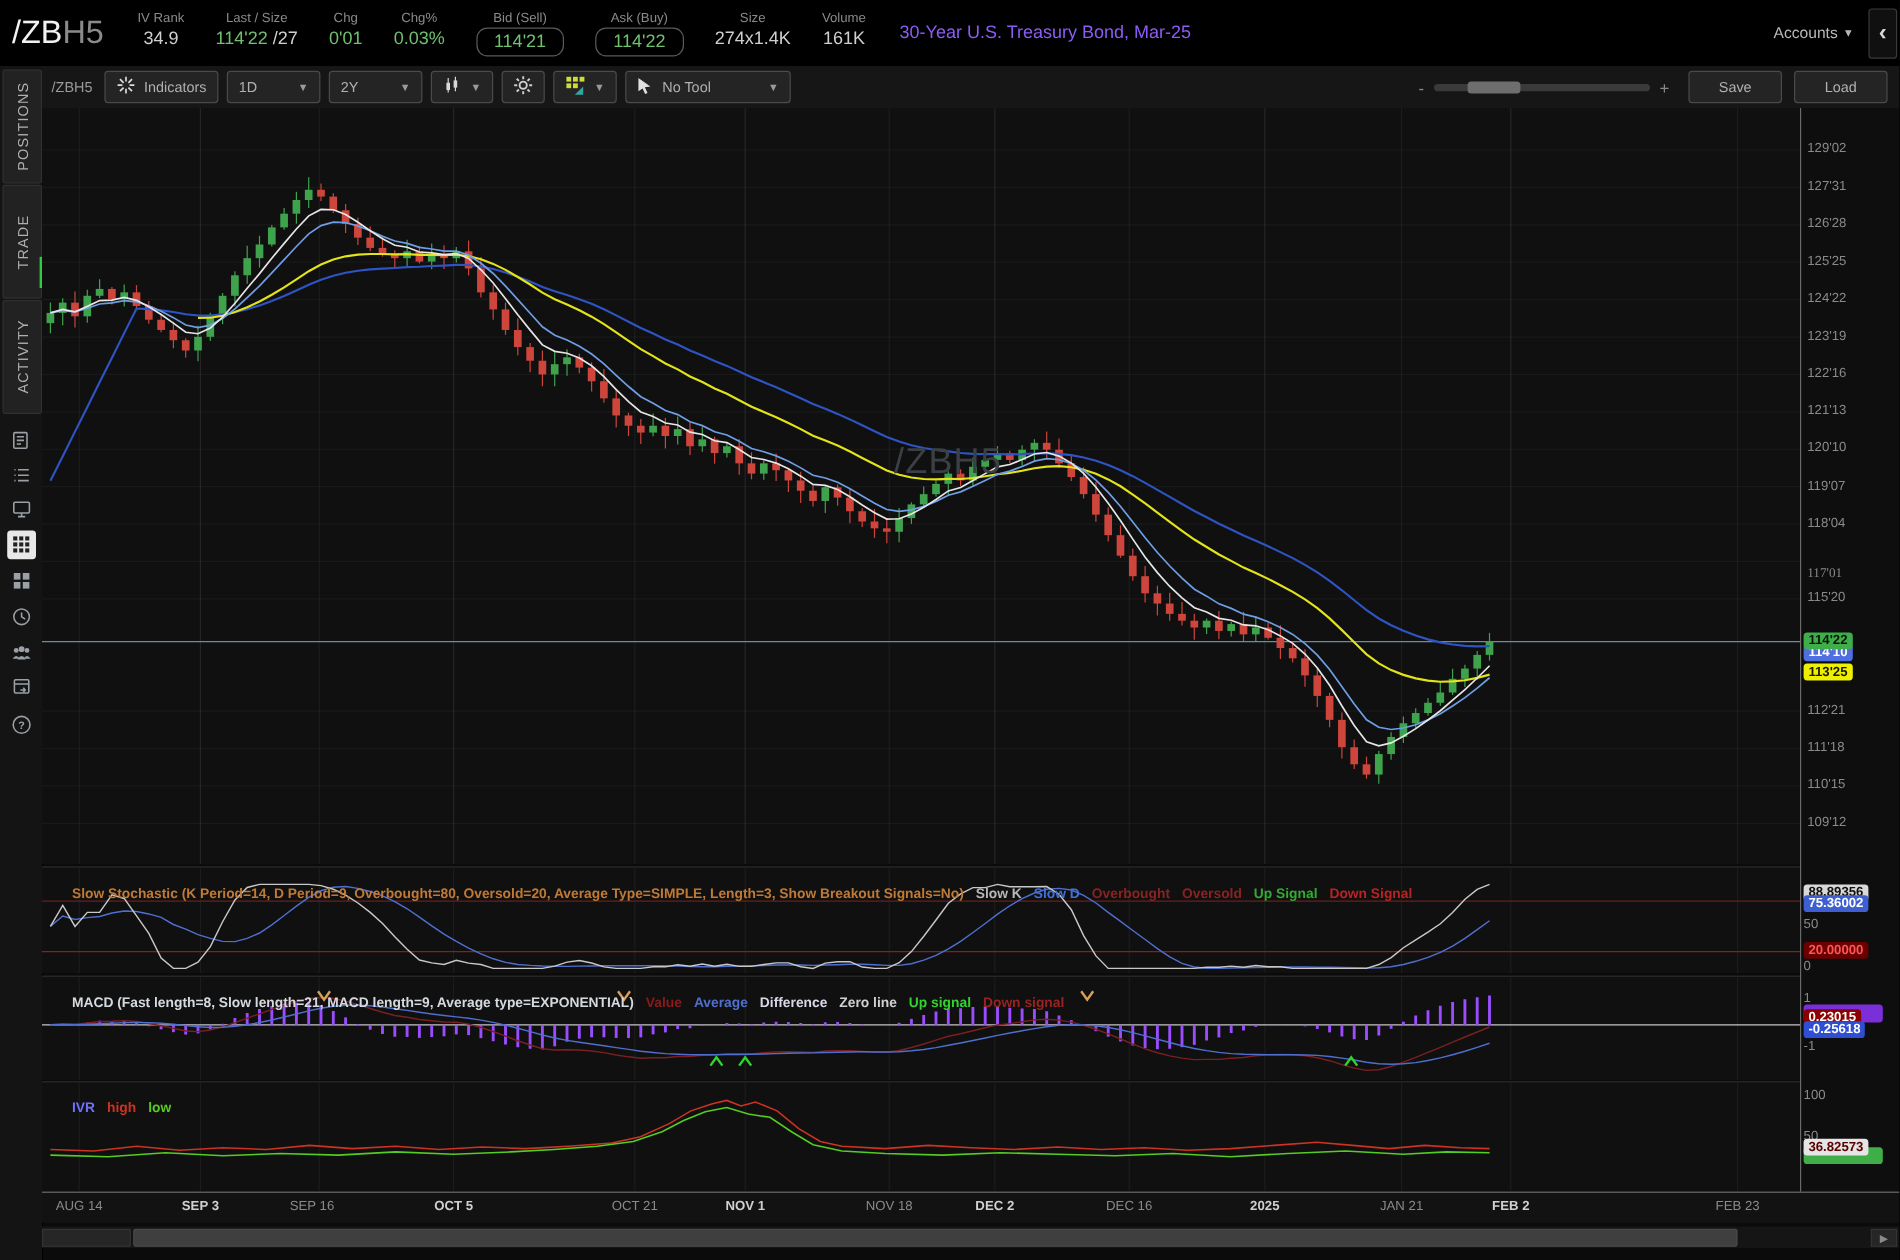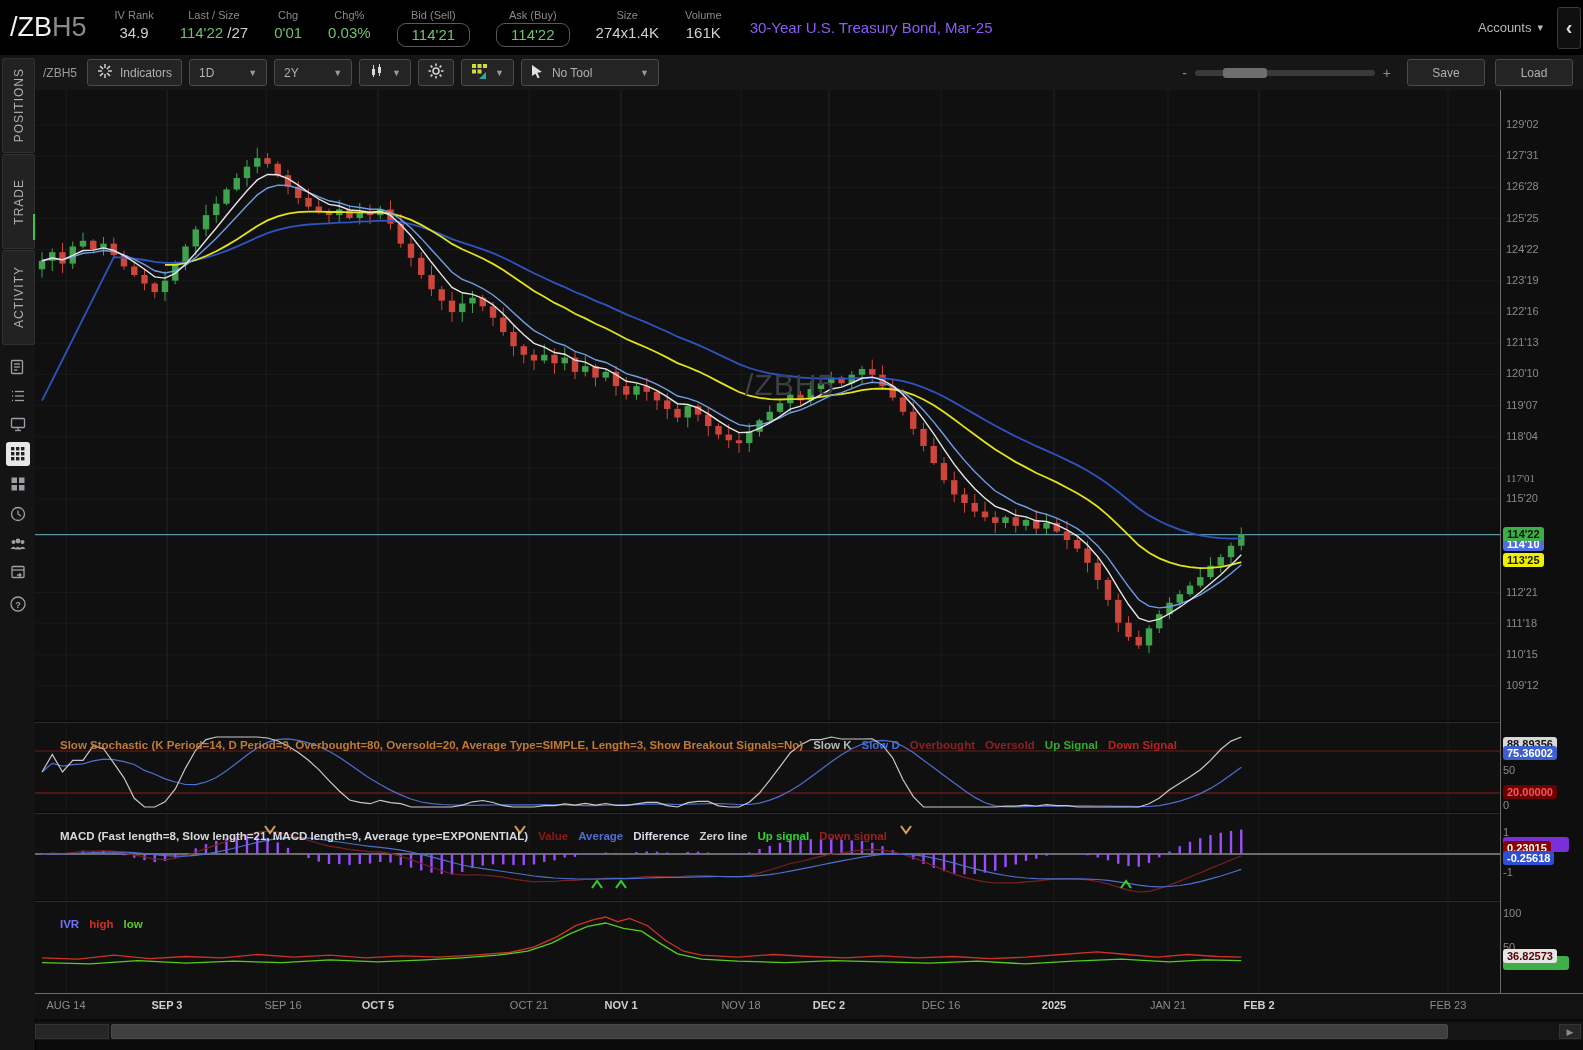--- a/index.html
+++ b/index.html
@@ -799,21 +799,21 @@
       <div class="axlab" style="top: 557.922px;">110'15</div>
       <div class="axlab" style="top: 589.094px;">109'12</div>
       <div class="axbadge" style="top: 462.516px; background: rgb(239, 239, 0); color: rgb(26, 26, 0);">113'25</div>
       <div class="axbadge" style="top: 447.375px; background: rgb(79, 111, 224); color: rgb(255, 255, 255);">114'10</div>
       <div class="axbadge" style="top: 436.688px; background: rgb(63, 174, 73); color: rgb(7, 24, 10);">114'22</div>
     </div>
   <div class="vline"></div>
   <div id="axis-dates">
       <div class="dlab" style="left: 31px;">AUG 14</div>
       <div class="dlab bold" style="left: 132px;">SEP 3</div>
-      <div class="dlab" style="left: 248px; text-align: center;">SEP 16</div>
+      <div class="dlab" style="left: 225px; text-align: center;">SEP 16</div>
       <div class="dlab bold" style="left: 343px;">OCT 5</div>
       <div class="dlab" style="left: 494px;">OCT 21</div>
       <div class="dlab bold" style="left: 586px;">NOV 1</div>
       <div class="dlab" style="left: 706px;">NOV 18</div>
       <div class="dlab bold" style="left: 794px;">DEC 2</div>
       <div class="dlab" style="left: 906px;">DEC 16</div>
       <div class="dlab bold" style="left: 1019px;">2025</div>
       <div class="dlab" style="left: 1133px;">JAN 21</div>
       <div class="dlab bold" style="left: 1224px;">FEB 2</div>
       <div class="dlab" style="left: 1413px;">FEB 23</div>

